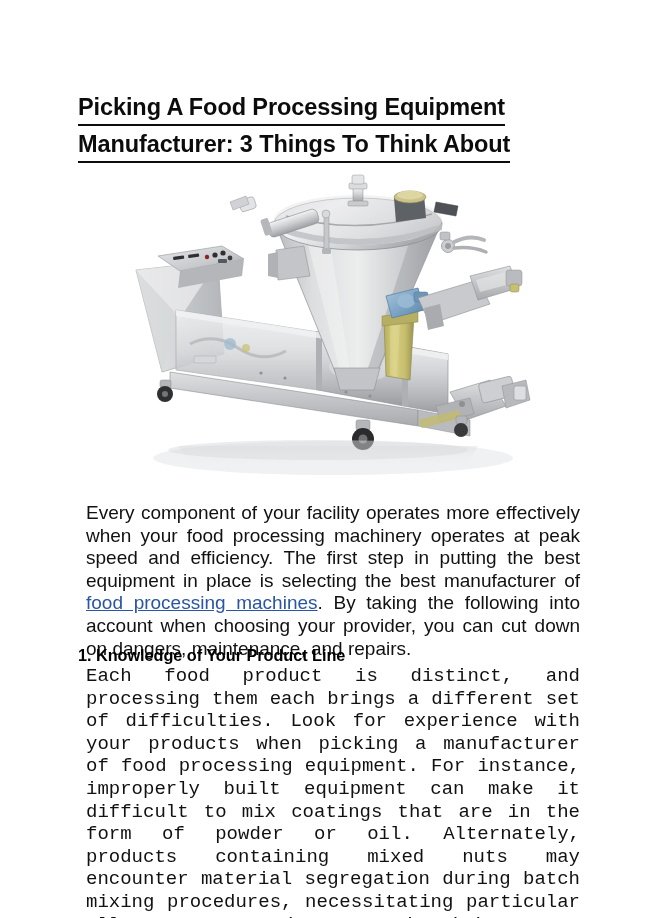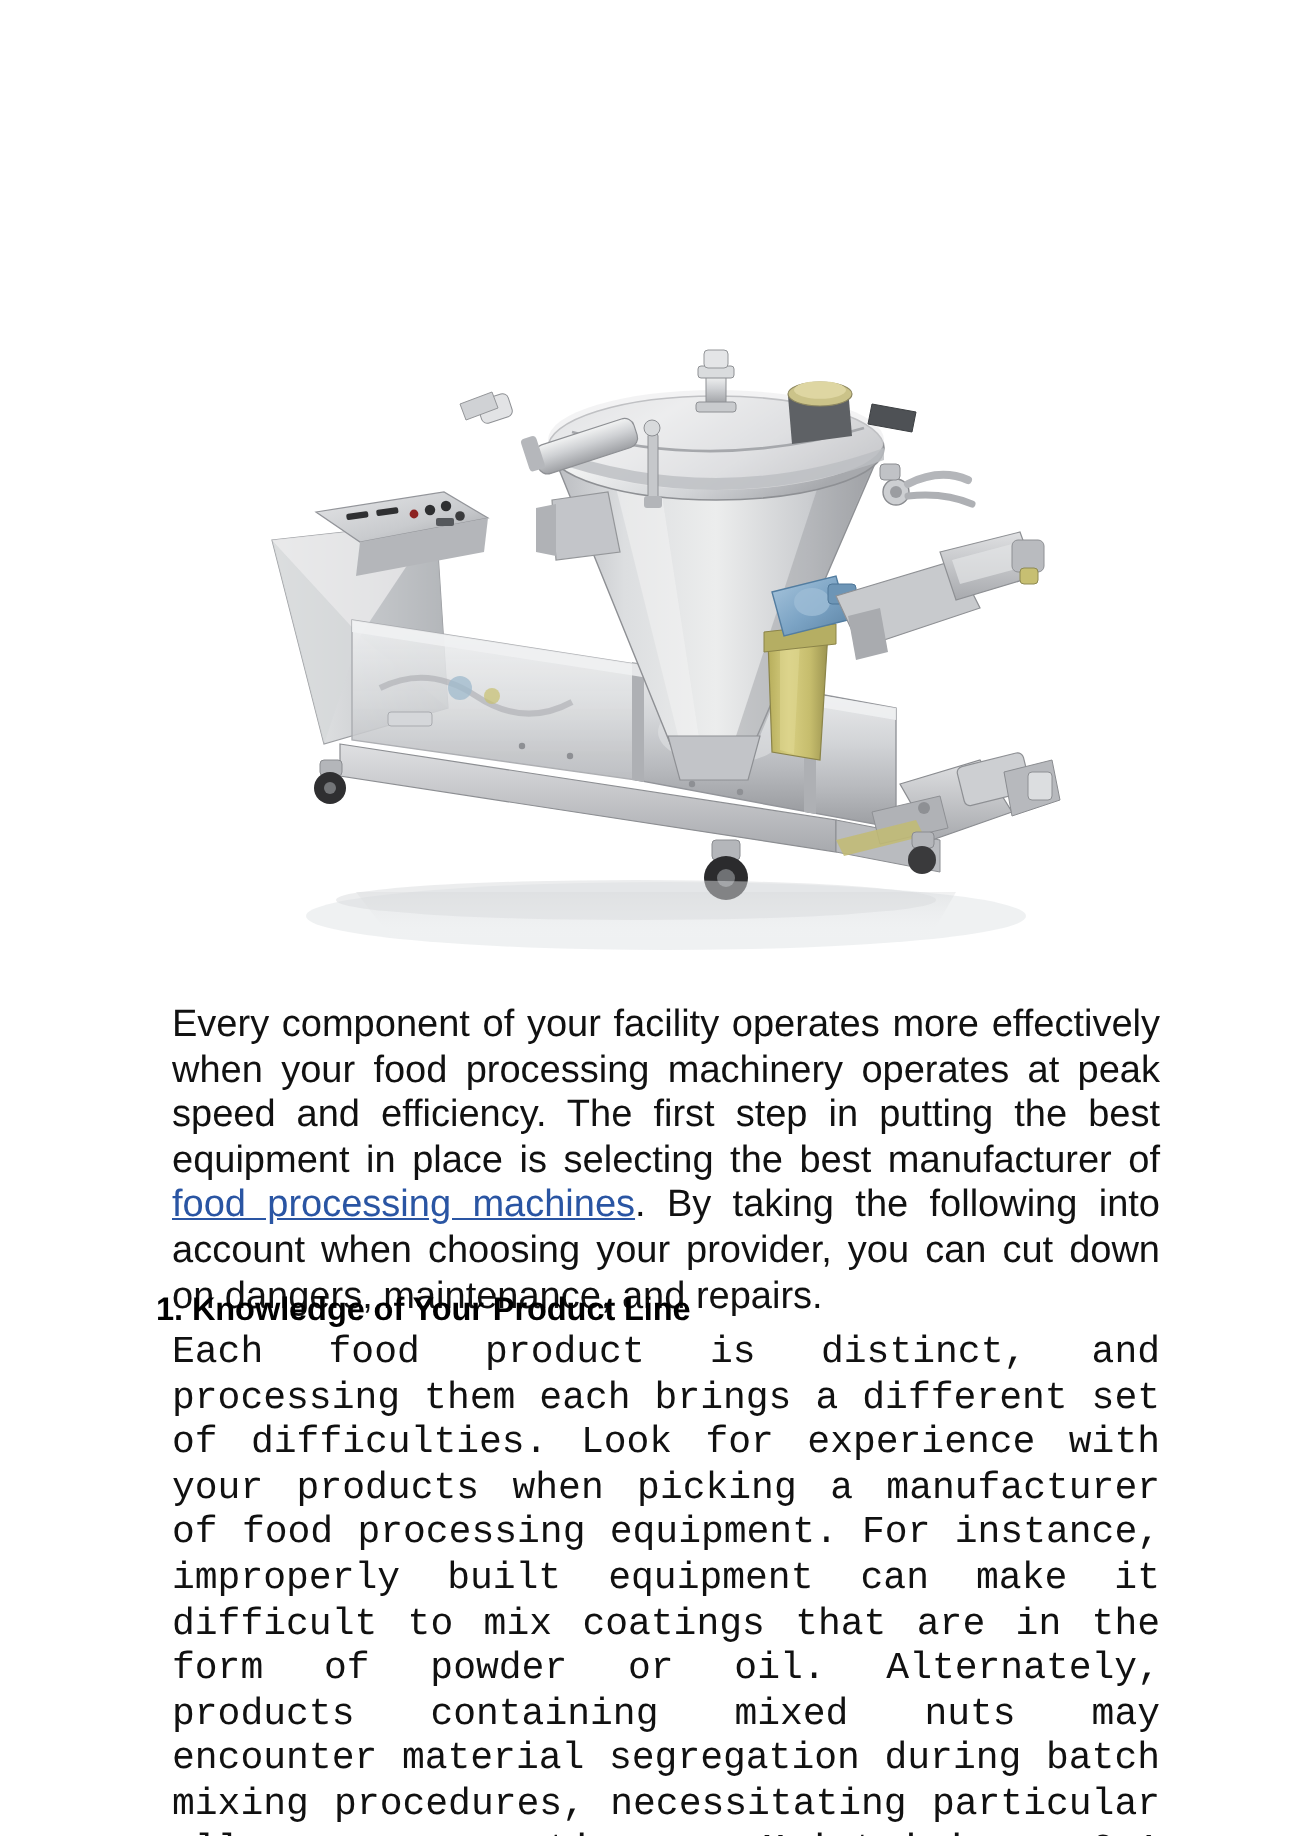--- a/index.html
+++ b/index.html
@@ -80,20 +80,24 @@
   .link {
     color: #2a55a3;
     text-decoration: underline;
   }
 </style>
 </head>
 <body>
 
 <div class="page">
 
+  <h1 class="doc-title">
+    <span class="tline">Picking A Food Processing Equipment</span>
+    <span class="tline">Manufacturer: 3 Things To Think About</span>
+  </h1>
 
   <div class="figure">
     <svg class="fig-svg" viewBox="0 0 420 322" xmlns="http://www.w3.org/2000/svg">
       <defs>
         <linearGradient id="gConeBody" x1="0" y1="0" x2="1" y2="0">
           <stop offset="0%" stop-color="#b9bbbf"></stop>
           <stop offset="22%" stop-color="#dcdee0"></stop>
           <stop offset="50%" stop-color="#eceded"></stop>
           <stop offset="78%" stop-color="#cbcdd0"></stop>
           <stop offset="100%" stop-color="#9fa1a5"></stop>

